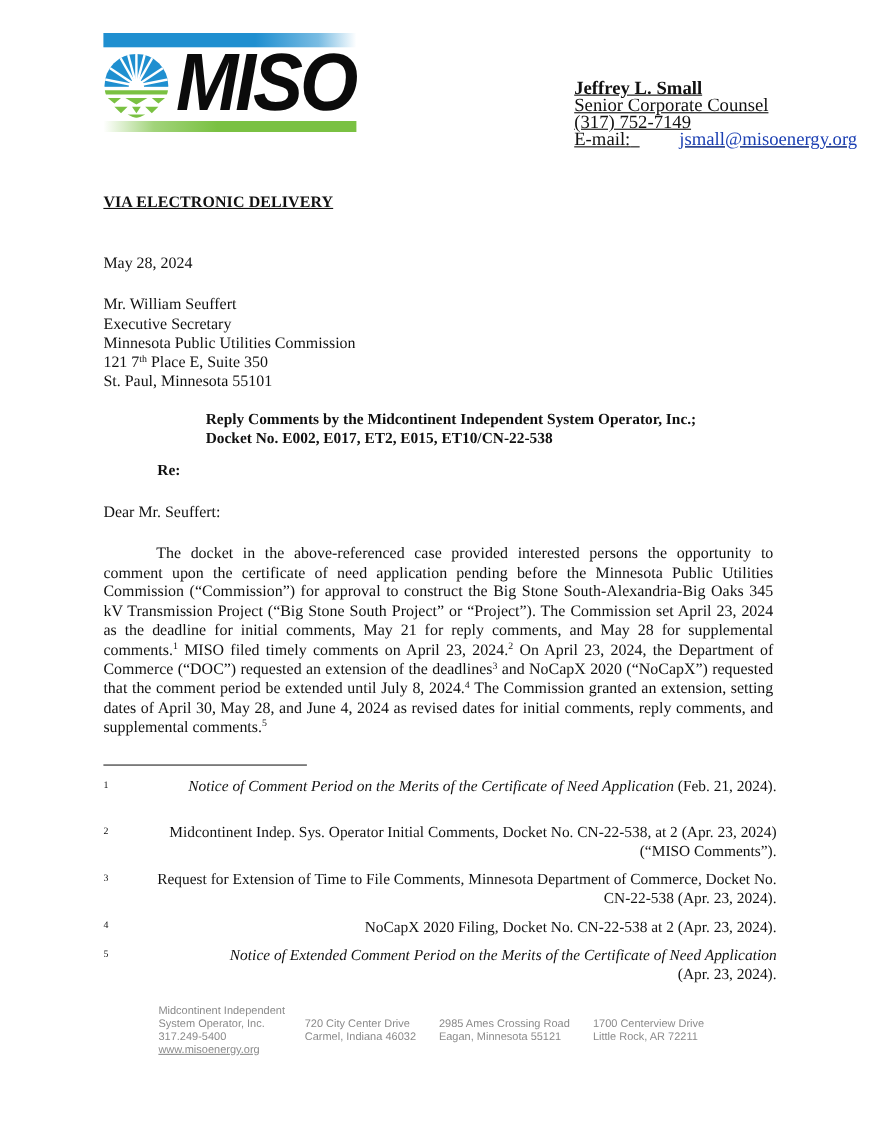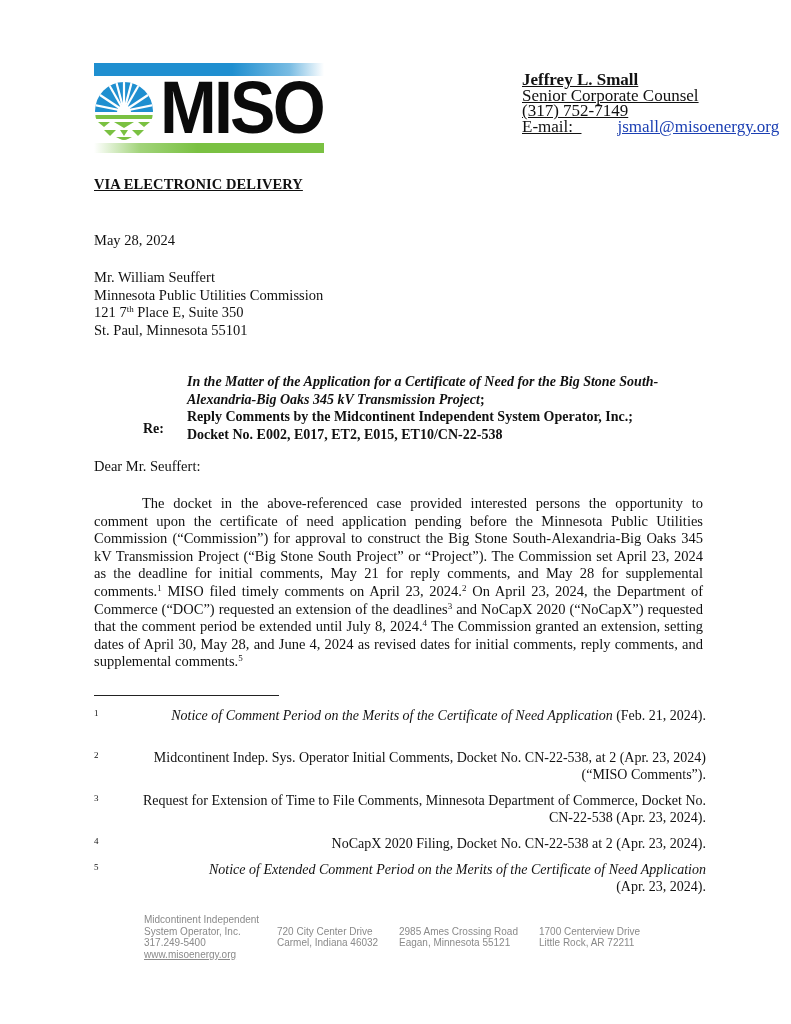--- a/index.html
+++ b/index.html
@@ -1,21 +1,21 @@
 <!DOCTYPE html>
 <html><head>
   <meta charset="utf-8">
   <style>
     html, body { margin: 0; padding: 0; background: #ffffff; }
     body { width: 791px; height: 1024px; position: relative; overflow: hidden;
            font-family: "Liberation Serif", "DejaVu Serif", serif; color: #111; }
     .abs { position: absolute; }
 
     
-    .logo { left: 94px; top: 63px; width: 232px; height: 92px; }
+    .logo { left: 94px; top: 30px; width: 232px; height: 92px; font-style: italic; }
     .logo .bar-top { position:absolute; left:0; top:0; width:230px; height:13px;
       background: linear-gradient(90deg, #1f8fd0 0%, #1f8fd0 60%, rgba(31,143,208,0.6) 85%, rgba(31,143,208,0) 100%); }
     .logo .bar-bot { position:absolute; left:0; top:80px; width:230px; height:10px;
       background: linear-gradient(90deg, rgba(122,193,66,0) 0%, rgba(122,193,66,0.7) 20%, #7ac142 45%, #7ac142 100%); }
     .logo .wordmark { position:absolute; left:66px; top:8px; font-family:"Liberation Sans", "DejaVu Sans", sans-serif;
       font-weight:bold; font-size:74px; letter-spacing:-3px; color:#0b0b0b; line-height:74px; transform: scaleX(0.92); transform-origin:left top; }
     .logo svg.emblem { position:absolute; left:0; top:18px; }
 
     
     .contact { left: 522px; top: 72px; font-size: 17px; line-height: 15.5px; text-decoration: underline; }
@@ -96,28 +96,28 @@
     <span>E-mail:</span>&nbsp;
     <a>jsmall@misoenergy.org</a>
   </div>
 </div>
 
 <div class="abs delivery">VIA ELECTRONIC DELIVERY</div>
 <div class="abs date">May 28, 2024</div>
 
 <div class="abs address">
   <div>Mr. William Seuffert</div>
+  <div>Executive Secretary</div>
   <div>Minnesota Public Utilities Commission</div>
   <div><span>121 7</span><sup>th</sup><span> Place E, Suite 350</span></div>
   <div>St. Paul, Minnesota 55101</div>
 </div>
 
 <div class="abs re-label">Re:</div>
 <div class="abs re-body">
-  <div><span class="it">In the Matter of the Application for a Certificate of Need for the Big Stone South-Alexandria-Big Oaks 345 kV Transmission Project</span><span>;</span></div>
   <div>Reply Comments by the Midcontinent Independent System Operator, Inc.;</div>
   <div>Docket No. E002, E017, ET2, E015, ET10/CN-22-538</div>
 </div>
 
 <div class="abs salutation">Dear Mr. Seuffert:</div>
 
 <div class="abs para"><span>The docket in the above-referenced case provided interested persons the opportunity to comment upon the certificate of need application pending before the Minnesota Public Utilities Commission (“Commission”) for approval to construct the Big Stone South-Alexandria-Big Oaks 345 kV Transmission Project (“Big Stone South Project” or “Project”).  The Commission set April 23, 2024 as the deadline for initial comments, May 21 for reply comments, and May 28 for supplemental comments.</span><sup>1</sup><span>  MISO filed timely comments on April 23, 2024.</span><sup>2</sup><span>  On April 23, 2024, the Department of Commerce (“DOC”) requested an extension of the deadlines</span><sup>3</sup><span> and NoCapX 2020 (“NoCapX”) requested that the comment period be extended until July 8, 2024.</span><sup>4</sup><span>  The Commission granted an extension, setting dates of April 30, May 28, and June 4, 2024 as revised dates for initial comments, reply comments, and supplemental comments.</span><sup>5</sup></div>
 
 <div class="abs fn-rule"></div>
 

